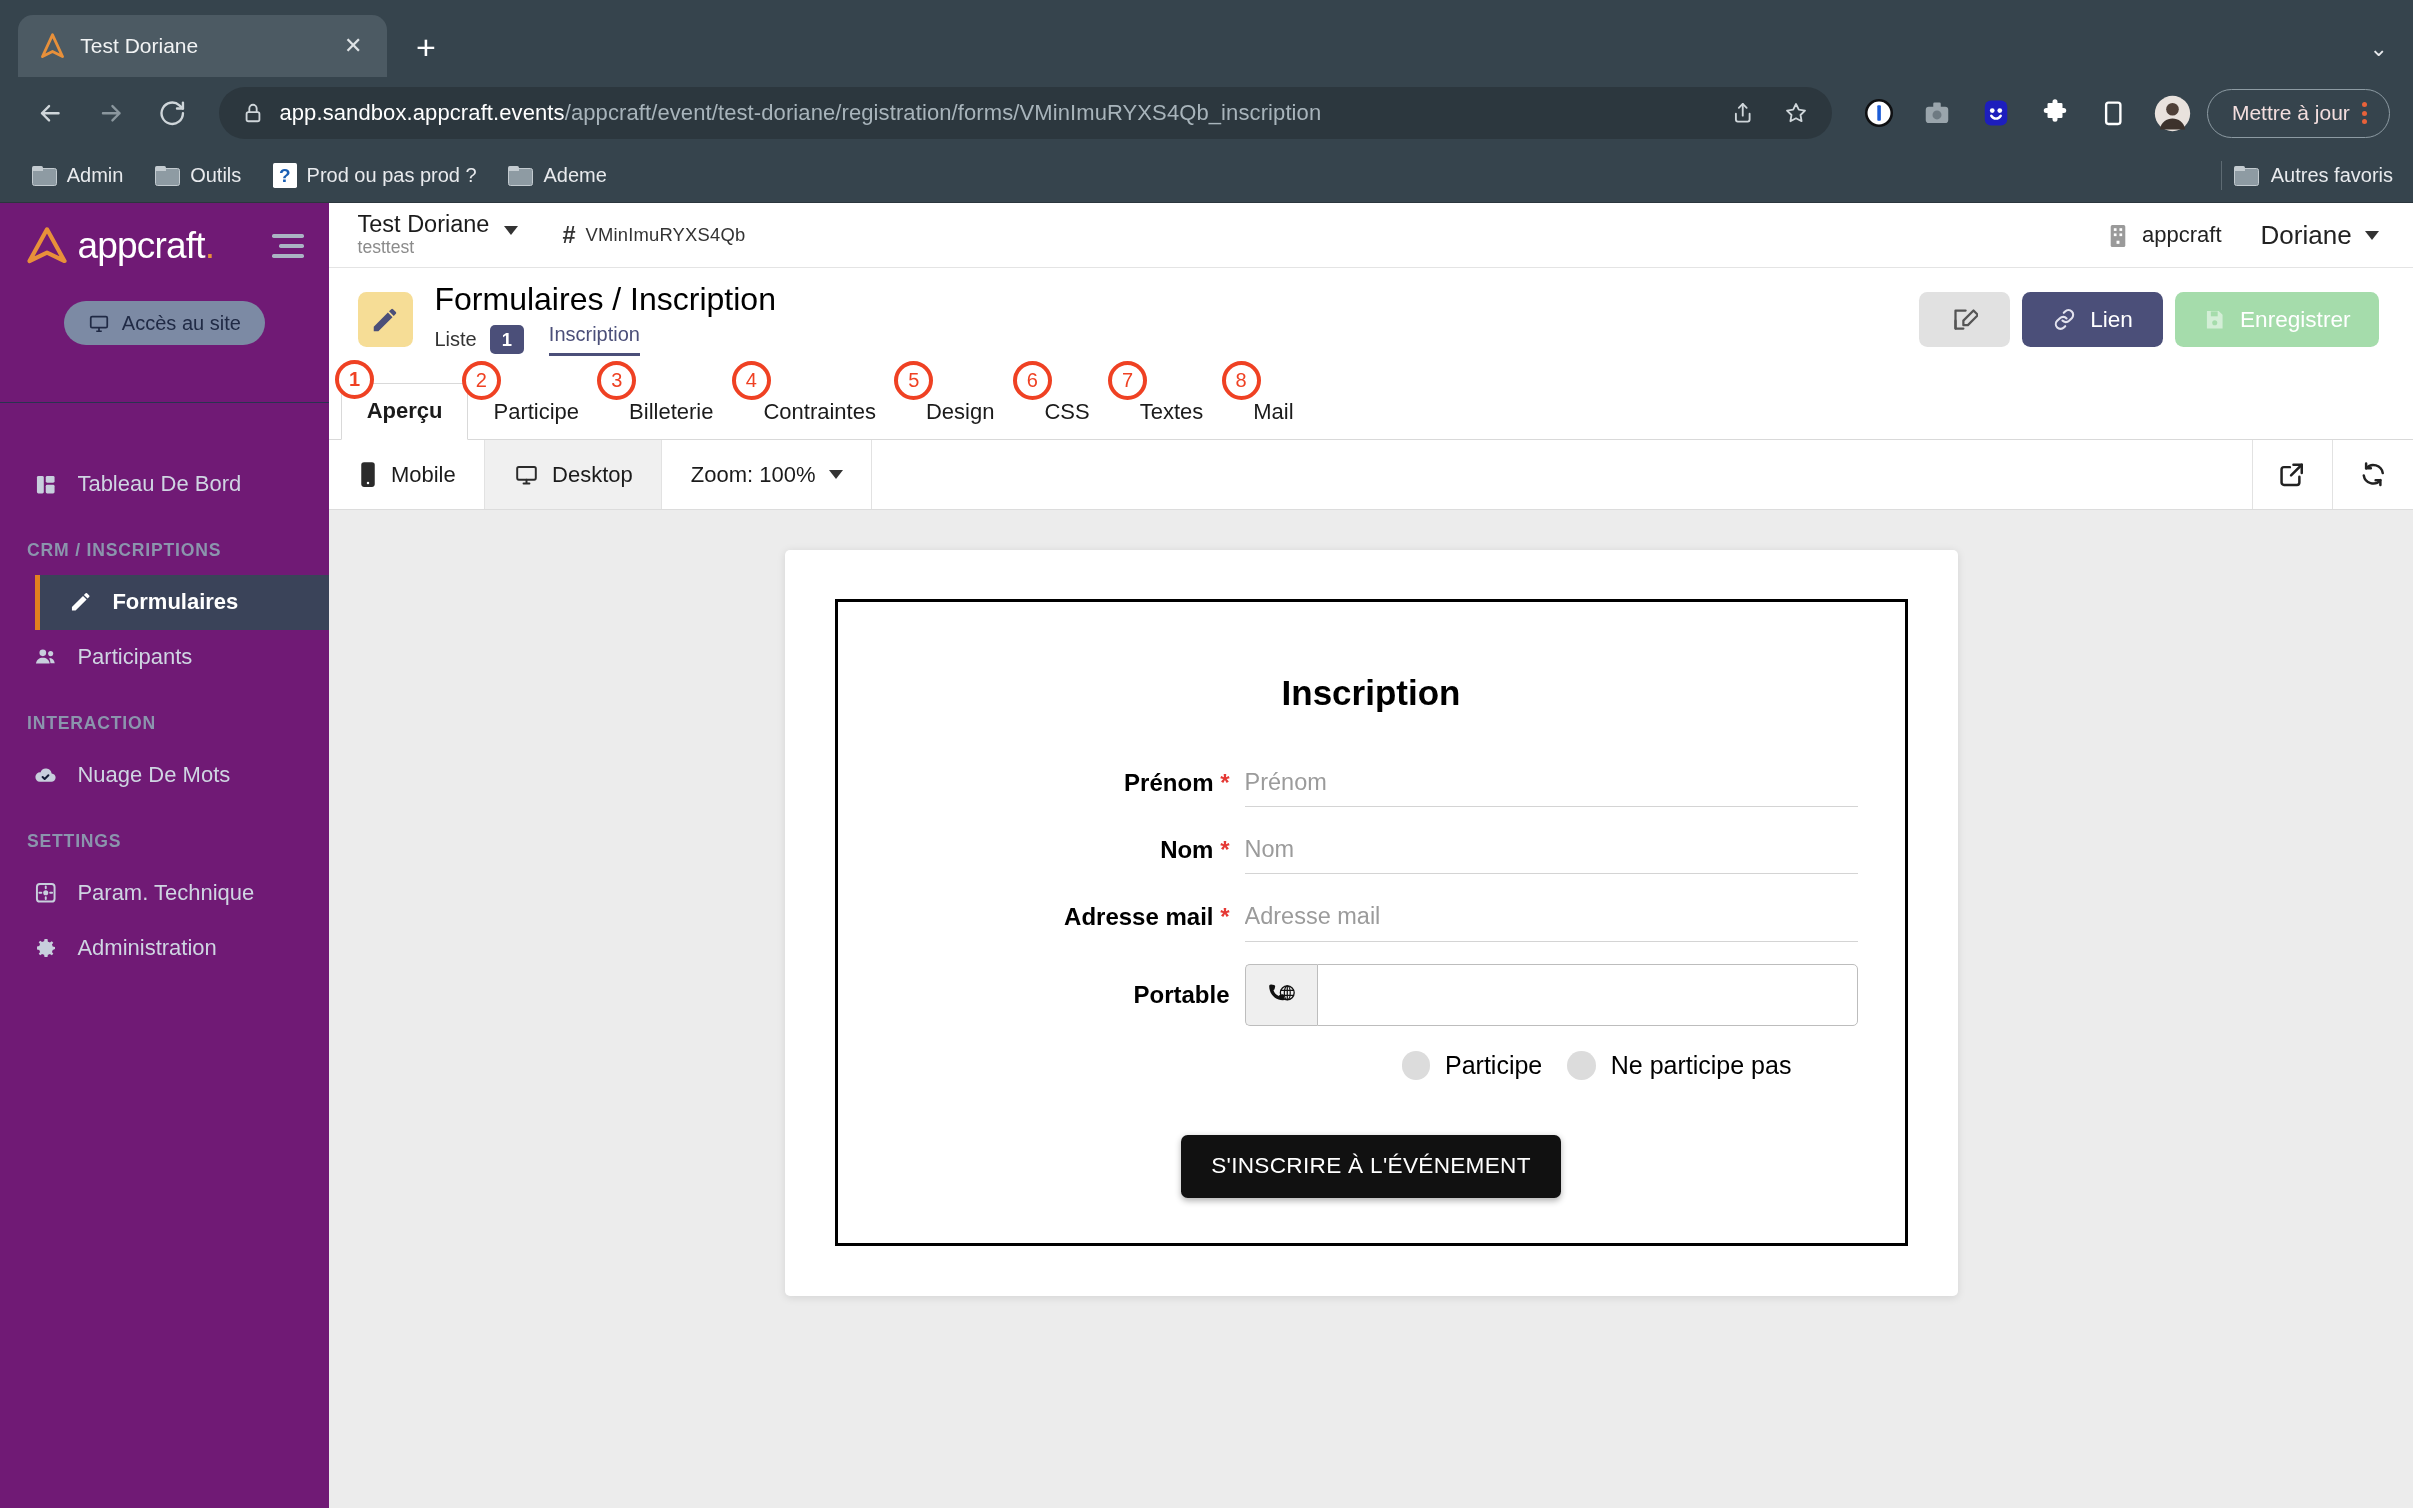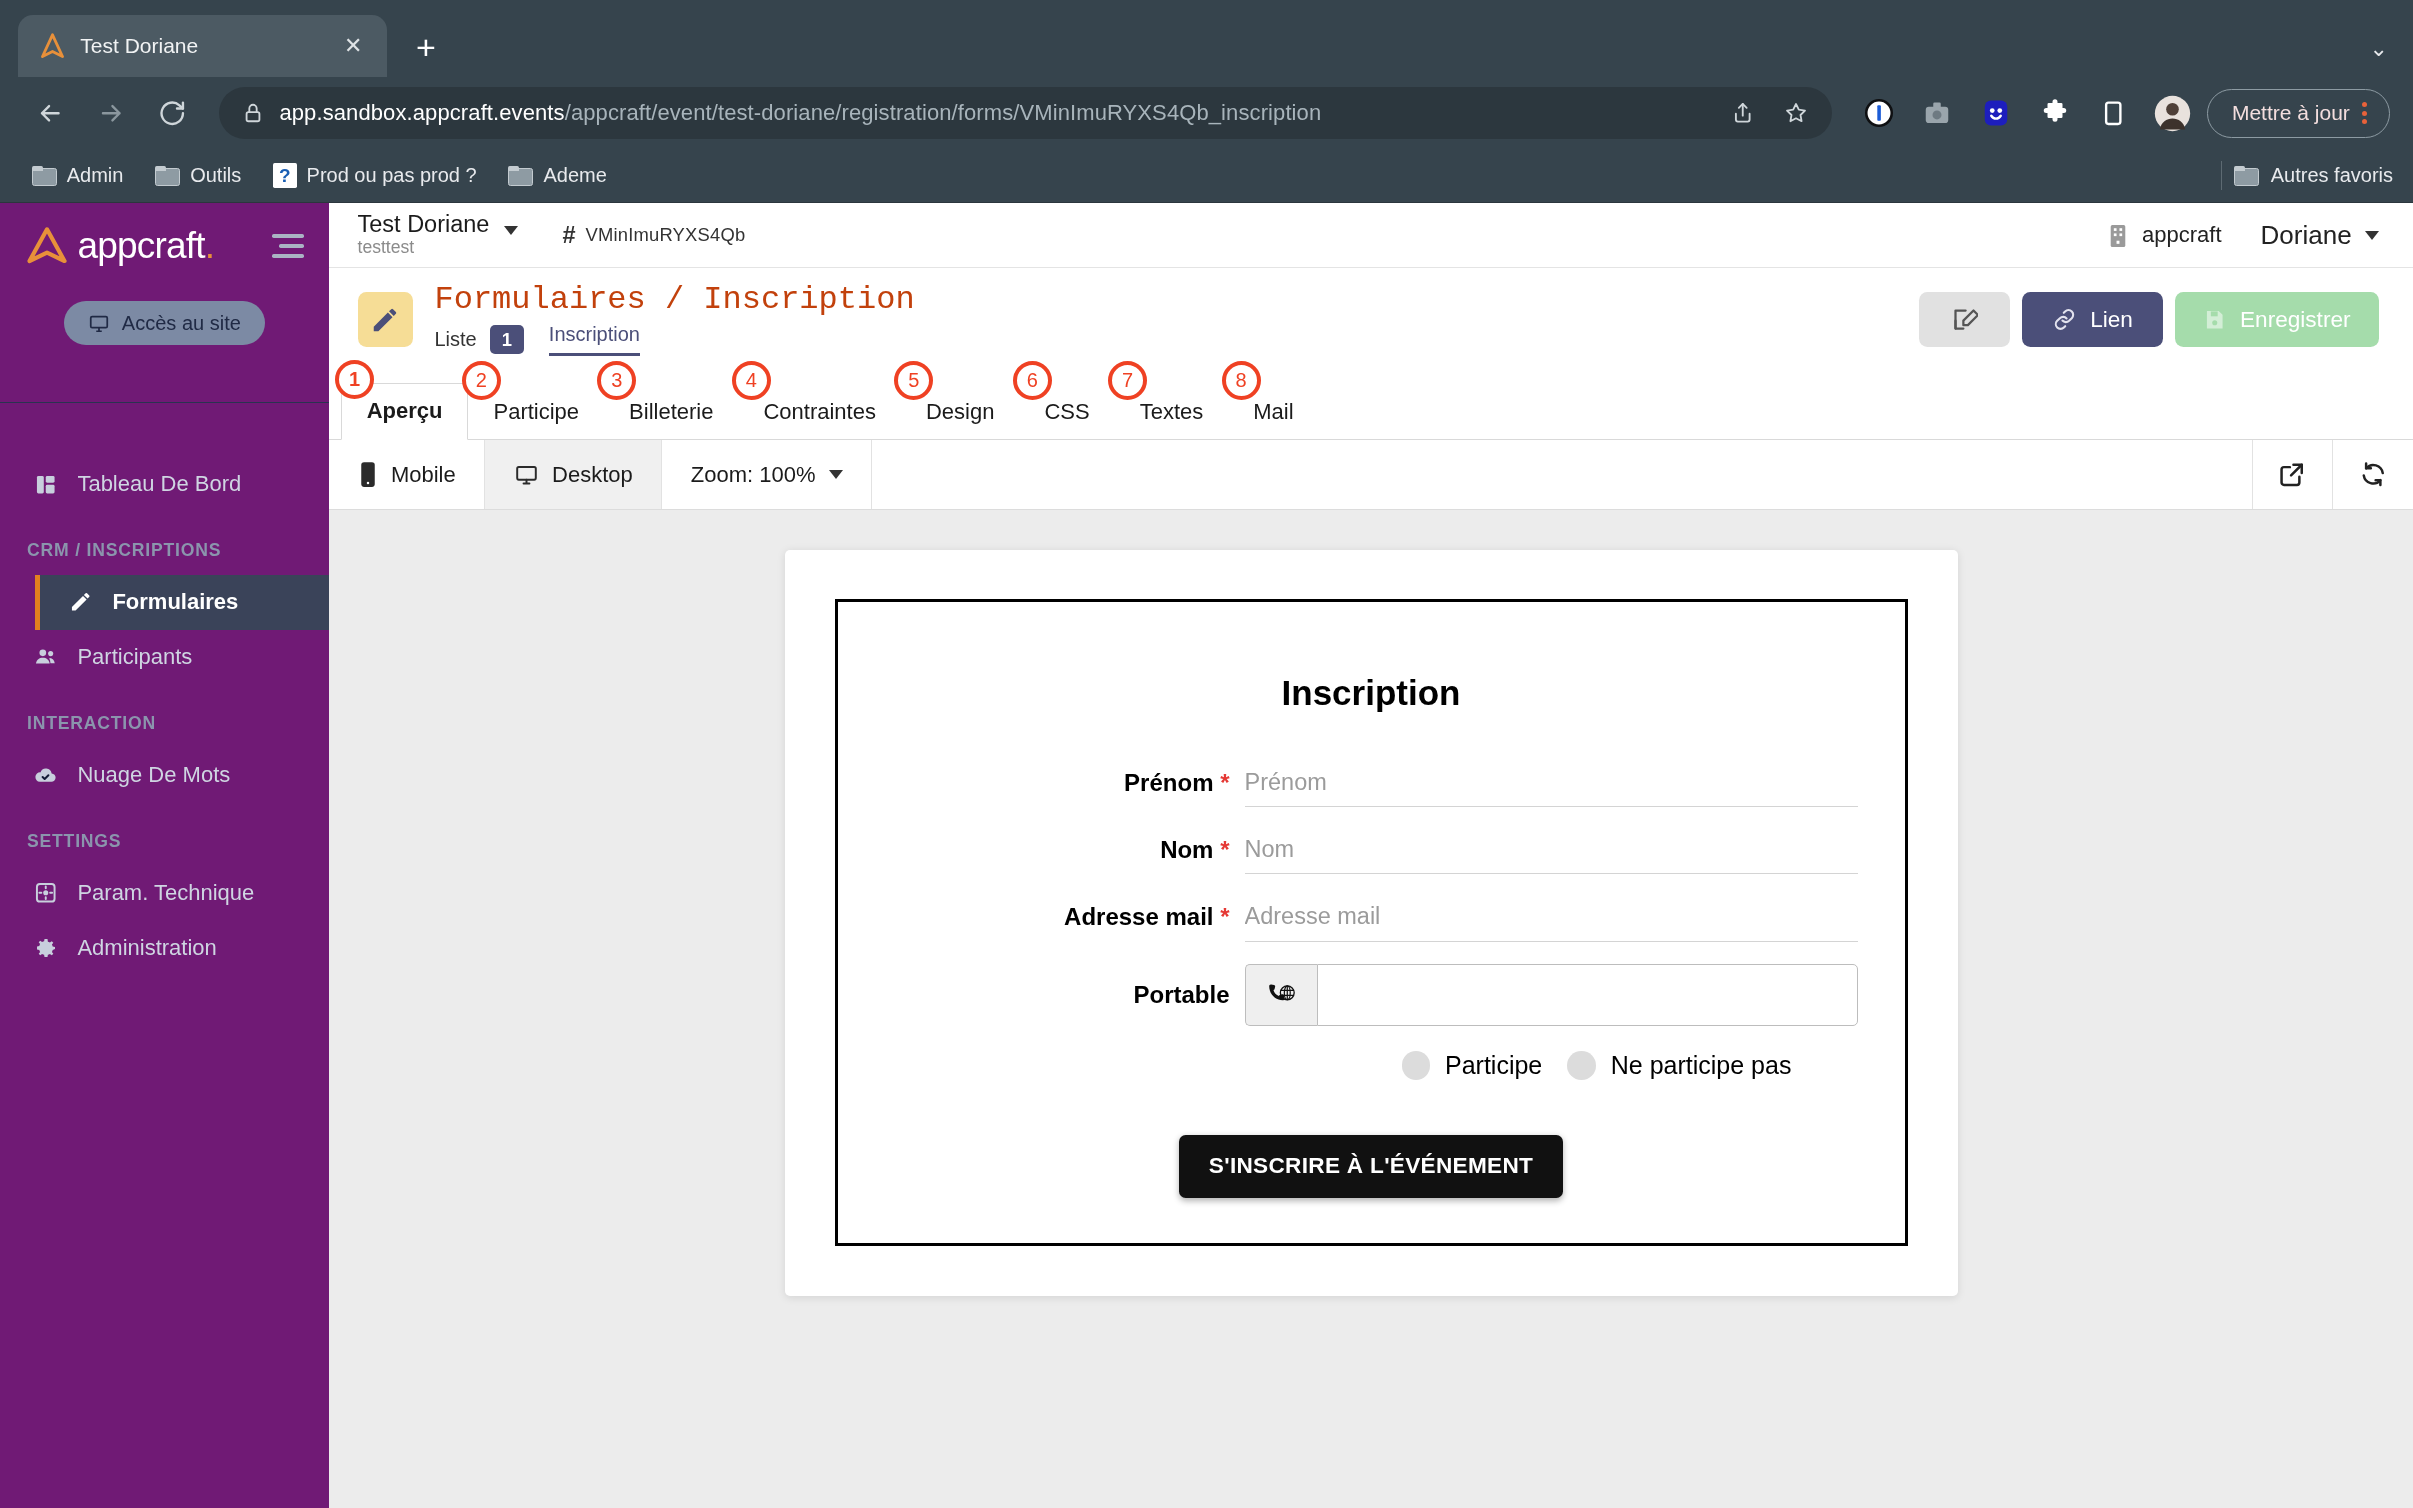--- a/index.html
+++ b/index.html
@@ -115,21 +115,21 @@
   .ah-right { margin-left:auto; display:flex; align-items:center; gap: 39px; }
   .ah-org { display:flex; align-items:center; gap: 13.4px; font-size: 22px; color:#222; }
   .ah-user { display:flex; align-items:center; gap: 13.4px; font-size: 26px; color:#222; }
 
   .titlebar { display:flex; align-items:center; padding: 15px 34px 10px 28.5px; gap: 22px; }
   .tb-icon {
     width: 55px; height: 55px; background: #f6dd96; border-radius: 8.4px;
     display:flex; align-items:center; justify-content:center; flex:0 0 55px;
   }
   .tb-texts { display:flex; flex-direction:column; gap: 3.4px; }
-  .tb-title { font-size: 32px; color:#c2410c; font-weight: 400; line-height:1.05;font-family:Liberation Mono, monospace; }
+  .tb-title { font-size: 32px; color:#000000; font-weight: 400; line-height:1.05; }
   .tb-sub { display:flex; align-items:center; gap: 13.4px; padding-top: 3.4px; }
   .tb-liste { font-size: 20px; color:#333; }
   .tb-badge {
     background:#4b4f79; color:#fff; font-size: 18.4px; font-weight:bold; border-radius: 5px;
     padding: 3.4px 11.7px; min-width: 32px; text-align:center;
   }
   .tb-tab { font-size: 20px; color:#4b4f79; padding-bottom: 6.7px; border-bottom: 3.4px solid #4b4f79; margin-left: 11.7px; }
   .tb-actions { margin-left:auto; display:flex; align-items:center; gap: 11.7px; }
   .btn { height: 55px; border-radius: 8.4px; display:flex; align-items:center; justify-content:center; gap: 13.4px; font-size: 22.6px; }
   .btn-ghost { width: 91px; background: #e1e1e1; color:#555; }
@@ -174,21 +174,21 @@
   .phoneflag {
     width: 72px; border:0.8px solid #bdbdbd; border-right:none; border-radius: 5px 0 0 5px; background:#efefef;
     display:flex; align-items:center; justify-content:center;
   }
   .phoneinput { flex:1; border:0.8px solid #bdbdbd; border-radius: 0 5px 5px 0; outline:none; font-size: 23.5px; padding: 0 15px; }
   .radios { display:flex; align-items:center; gap: 25px; margin: 25px 0 0 517px; }
   .radio-item { display:flex; align-items:center; gap: 15px; font-size: 25px; color:#000; }
   .radio-dot { width: 28.5px; height: 28.5px; border-radius: 50%; background: #dcdcdc; flex:0 0 28.5px; }
   .submit-wrap { display:flex; justify-content:center; margin-top: 55px; }
   .submit-btn {
-    background:#111; color:#fff; font-size: 22.6px; font-weight: bold; letter-spacing: 0.3px;
+    background:#111; color:#fff; font-size: 22.6px; font-weight: normal; letter-spacing: 0.3px;
     padding: 18.4px 30px; border-radius: 6.7px; box-shadow: 0 2.5px 5.9px rgba(0,0,0,.3); border:none;
   }
 
   svg { display:block; }
 </style>
 </head>
 <body>
 
 <div class="browser">
 

